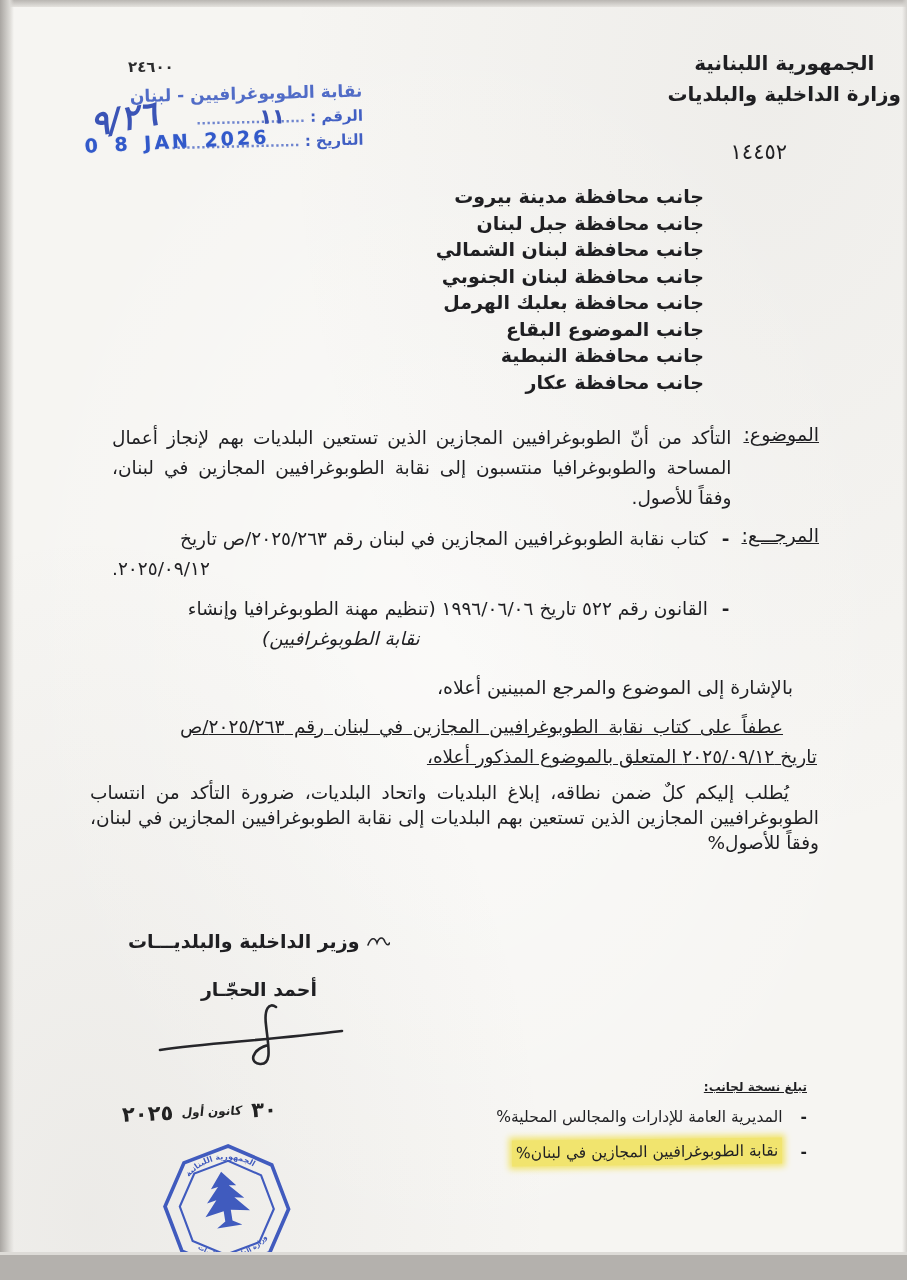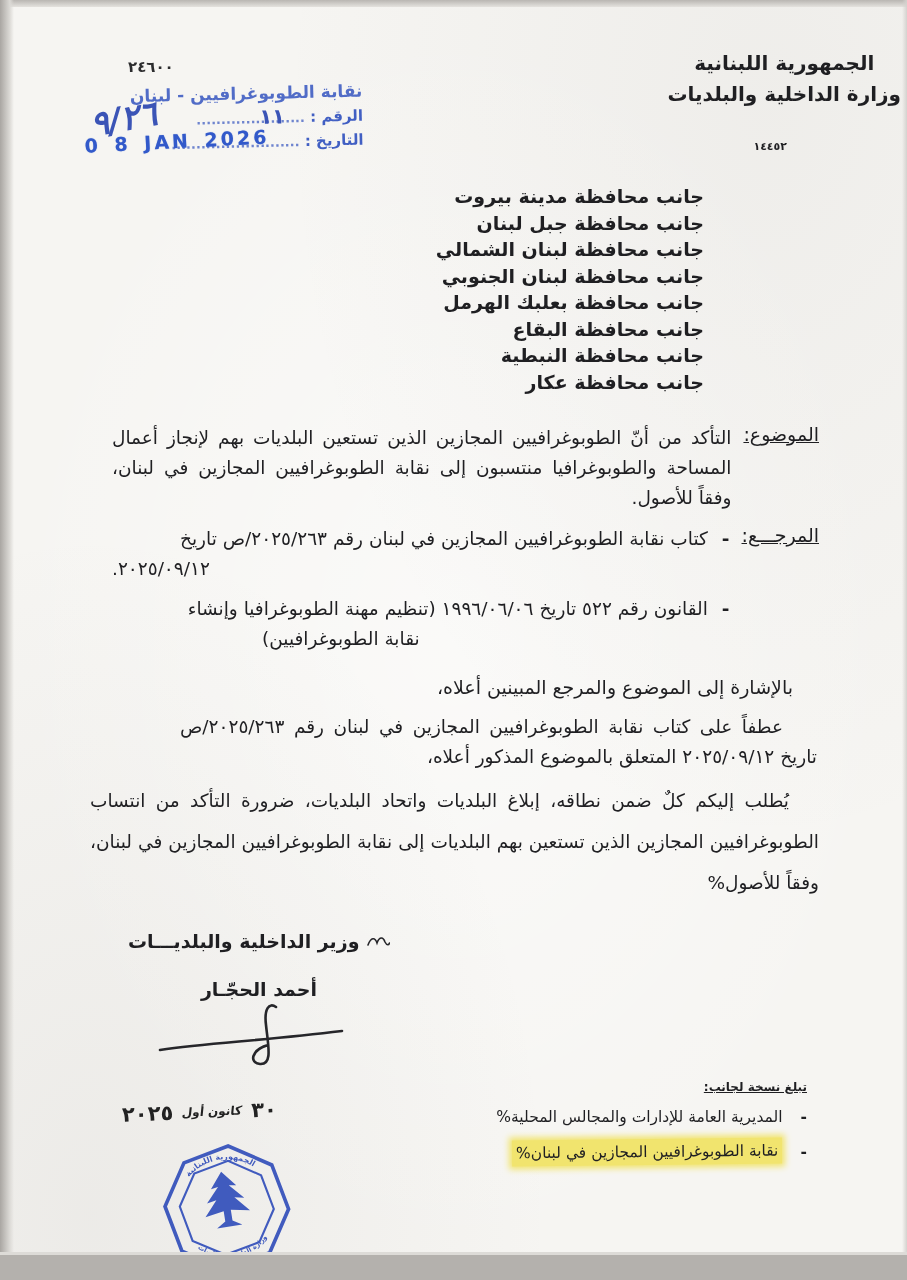--- a/index.html
+++ b/index.html
@@ -14,21 +14,21 @@
     overflow:hidden;color:#1f1f22;
   }
   
   .edge-top{position:absolute;top:0;left:0;right:0;height:7px;background:linear-gradient(#b9b6b2,#e4e2de);z-index:6;}
   .edge-left{position:absolute;top:0;left:0;bottom:0;width:14px;background:linear-gradient(90deg,#a9a6a2,#dcdad6 70%,rgba(220,218,214,0));z-index:6;}
   .edge-bottom{position:absolute;left:0;right:0;bottom:0;height:25px;background:#b4b1ad;border-top:3px solid #dddbd7;z-index:6;}
   .edge-right{position:absolute;top:0;right:0;bottom:0;width:5px;background:linear-gradient(270deg,#d4d2ce,rgba(212,210,206,0));z-index:6;}
 
   
   .hdr{position:absolute;top:48px;right:6px;text-align:center;font-weight:700;font-size:20px;line-height:31px;}
-  .out-num{position:absolute;top:140px;right:120px;font-size:11px;font-weight:700;letter-spacing:5px;}
+  .out-num{position:absolute;top:140px;right:120px;font-size:21px;font-weight:400;letter-spacing:5px;}
 
   
   .reg-num{position:absolute;top:58px;left:128px;font-size:15px;font-weight:700;letter-spacing:4px;color:#2c2c2e;}
   .rstamp{position:absolute;top:84px;left:78px;width:285px;color:#2e4fbe;transform:rotate(-1.4deg);z-index:3;}
   .rstamp .org{font-size:17px;font-weight:700;white-space:nowrap;opacity:.82;}
   .rstamp .row{position:relative;margin-top:6px;font-size:15px;font-weight:700;white-space:nowrap;opacity:.9;}
   .rstamp .dots{font-size:13px;letter-spacing:1px;opacity:.75;}
   .hand-num{position:absolute;right:78px;top:-4px;font-size:21px;font-weight:700;color:#2743b0;}
   .hand-scribble{position:absolute;left:12px;top:-14px;font-size:34px;font-style:italic;font-weight:700;color:#2743b0;transform:rotate(-9deg);direction:ltr;letter-spacing:2px;}
   .date-received{position:absolute;left:6px;top:-5px;direction:ltr;font-size:19px;font-weight:700;letter-spacing:3px;word-spacing:4px;color:#1d49c6;transform:rotate(-1.5deg);text-shadow:0 0 1px rgba(29,73,198,.55);}
@@ -39,26 +39,26 @@
   
   .sec{position:absolute;right:88px;left:112px;display:flex;gap:12px;align-items:flex-start;}
   .sec-label{font-weight:400;font-size:19px;text-decoration:underline;white-space:nowrap;flex:0 0 auto;}
   .sec-body{flex:1;font-size:18.5px;line-height:30px;text-align:justify;}
   .subject-sec{top:423px;}
   .reference-sec{top:524px;}
   .ref-item{display:flex;gap:14px;margin-bottom:10px;}
   .ref-dash{font-weight:700;flex:0 0 auto;}
   .ref-text{flex:1;font-size:18.5px;line-height:30px;text-align:justify;}
   .ref-date-line{display:block;text-align:left;}
-  .ref-wrap-line{display:block;text-align:left;padding-left:150px;}
+  .ref-wrap-line{display:block;text-align:left;padding-left:150px;font-style:italic;}
 
   
   .intro{position:absolute;top:676px;right:114px;font-weight:400;font-size:19px;}
-  .para1{position:absolute;top:712px;right:90px;left:180px;font-size:18.5px;line-height:30px;text-align:justify;text-indent:34px;}
-  .para2{position:absolute;top:780px;right:88px;left:90px;font-size:18.5px;line-height:41px;text-align:justify;text-indent:30px;}
+  .para1{position:absolute;top:712px;right:90px;left:180px;font-size:18.5px;line-height:30px;text-align:justify;text-indent:34px;text-decoration:underline;}
+  .para2{position:absolute;top:780px;right:88px;left:90px;font-size:18.5px;line-height:25px;text-align:justify;text-indent:30px;}
 
   
   .sig{position:absolute;top:930px;left:104px;width:310px;text-align:center;}
   .sig-title{font-weight:700;font-size:19px;white-space:nowrap;}
   .sig-name{font-weight:700;font-size:19px;margin-top:26px;}
   .sig-svg{margin-top:0;margin-right:10px;}
 
   
   .cc{position:absolute;top:1080px;right:100px;width:362px;}
   .cc-h{font-weight:700;font-size:12px;text-decoration:underline;text-align:right;margin-bottom:10px;}
@@ -99,21 +99,21 @@
       <span class="date-received">0 8 JAN 2026</span>
     </div>
   </div>
 
   <div class="addr">
     <div>جانب محافظة مدينة بيروت</div>
     <div>جانب محافظة جبل لبنان</div>
     <div>جانب محافظة لبنان الشمالي</div>
     <div>جانب محافظة لبنان الجنوبي</div>
     <div>جانب محافظة بعلبك الهرمل</div>
-    <div>جانب محافظة البقاع</div>
+    <div>جانب الموضوع البقاع</div>
     <div>جانب محافظة النبطية</div>
     <div>جانب محافظة عكار</div>
   </div>
 
   <div class="sec subject-sec">
     <div class="sec-label">الموضوع:</div>
     <div class="sec-body">التأكد من أنّ الطوبوغرافيين المجازين الذين تستعين البلديات بهم لإنجاز أعمال المساحة والطوبوغرافيا منتسبون إلى نقابة الطوبوغرافيين المجازين في لبنان، وفقاً للأصول.</div>
   </div>
 
   <div class="sec reference-sec">

